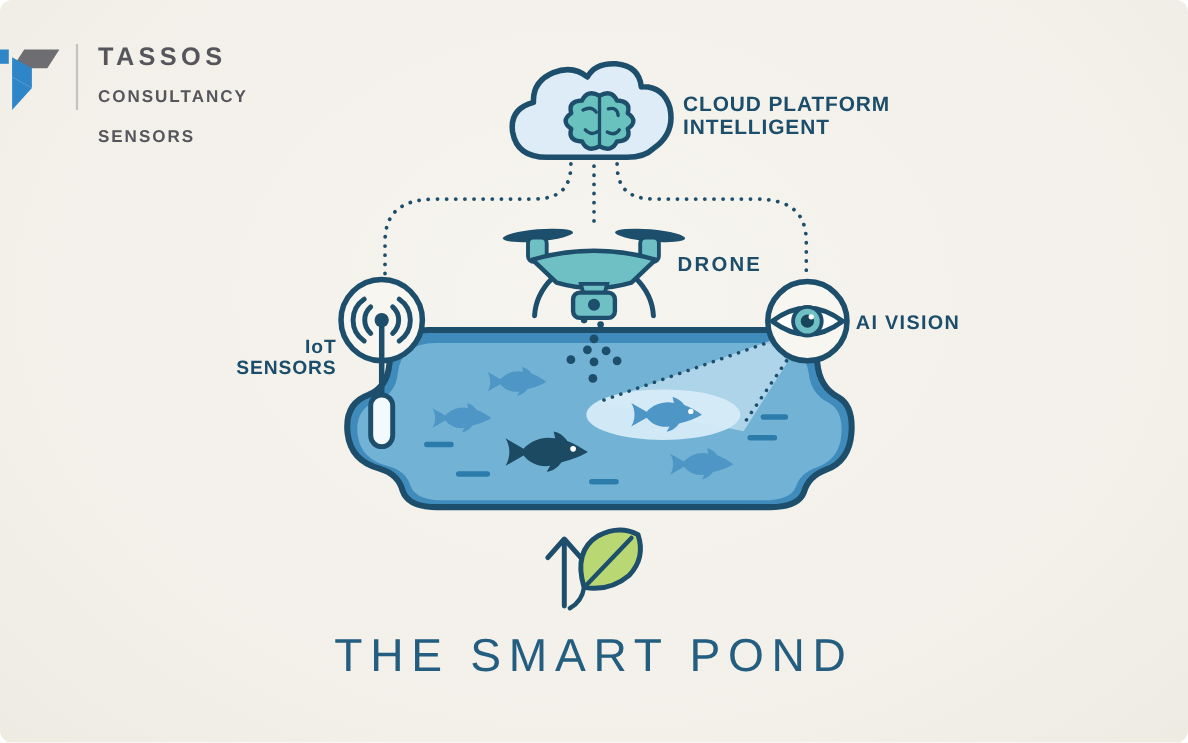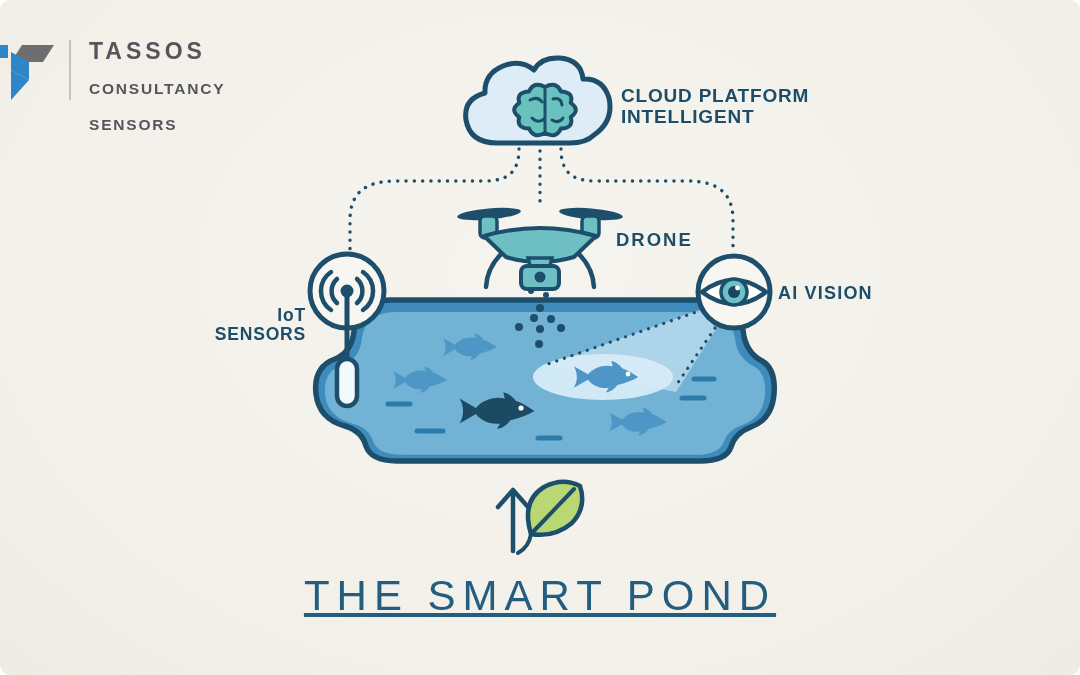--- a/index.html
+++ b/index.html
@@ -24,21 +24,21 @@
   
   .label { position:absolute; color:#1c4e6b; font-weight:700; }
   .cloud-label { left:621px; top:85px; font-size:19px; line-height:21px; letter-spacing:0.8px; }
   .drone-label { left:616px; top:229px; font-size:18.5px; letter-spacing:2px;text-align:center; }
   .iot-label   { left:166px; top:264px; width:140px; text-align:right; font-size:17.5px; line-height:19px; letter-spacing:0.8px;margin-top:42px; }
   .ai-label    { left:778px; top:283px; font-size:18px; letter-spacing:1.2px; }
 
   .title {
     position:absolute; left:0; right:0; top:572px; margin:0;
     text-align:center; font-size:42px; font-weight:500;
-    letter-spacing:7px; color:#235d7f;text-decoration:underline;
+    letter-spacing:7px; color:#235d7f;
   }
 </style>
 </head>
 <body>
 
 <div class="canvas">
 
   <svg class="logo-mark" width="60" height="80" viewBox="0 0 60 80">
     <rect x="-6" y="15" width="14" height="13" fill="#2e86c8"></rect>
     <polygon points="22,15 54,15 43,32 11,32" fill="#6e6e72"></polygon>

